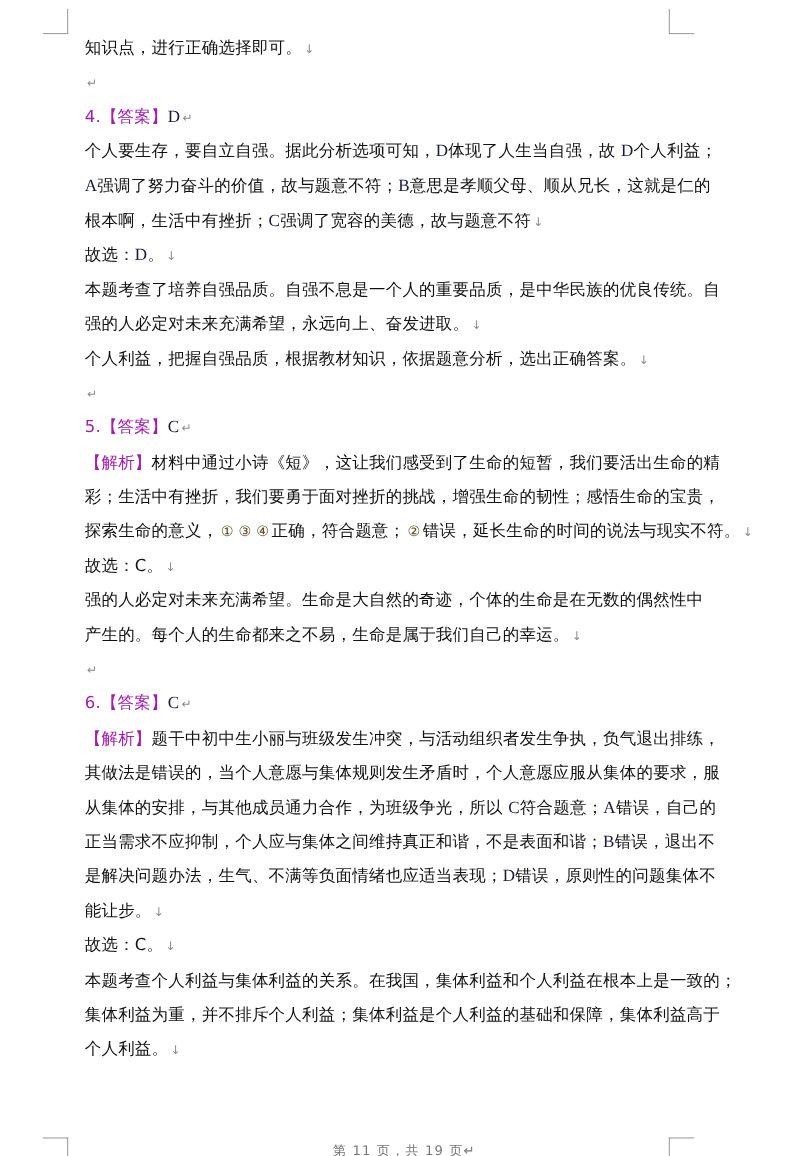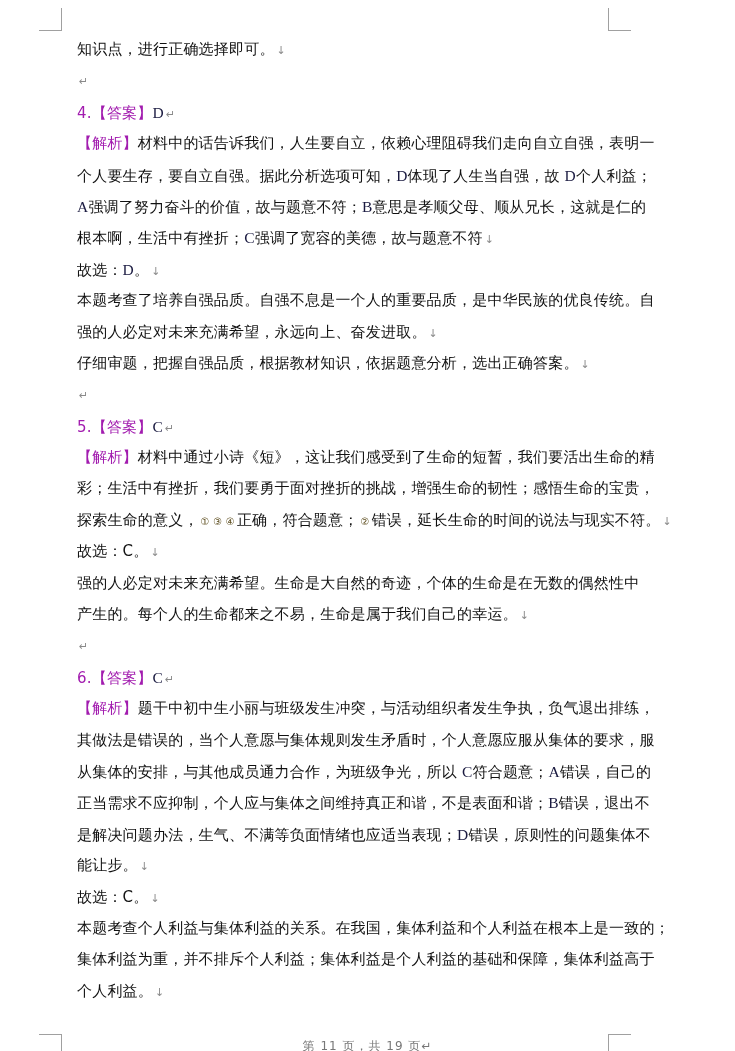--- a/index.html
+++ b/index.html
@@ -4,47 +4,46 @@
   <style>
     html, body { margin: 0; padding: 0; background: #ffffff; }
     body { width: 735px; height: 1051px; position: relative; overflow: hidden;
       font-family: "DejaVu Sans", "Liberation Sans", sans-serif; color: #111; }
     .corner { position: absolute; width: 22px; height: 22px; border-color: #a0a0a0; border-style: solid; border-width: 0; }
     .c-tl { left: 39px; top: 8px; border-right-width: 1px; border-bottom-width: 1px; }
     .c-tr { left: 608px; top: 8px; border-left-width: 1px; border-bottom-width: 1px; }
     .c-bl { left: 39px; top: 1034px; border-right-width: 1px; border-top-width: 1px; }
     .c-br { left: 608px; top: 1034px; border-left-width: 1px; border-top-width: 1px; }
     .page { position: absolute; left: 77px; top: 32px; width: 540px; }
-    .line { height: 31.4px; line-height: 35px; font-size: 15px; white-space: nowrap; letter-spacing: 0.2px; }
+    .line { height: 31.4px; line-height: 23px; font-size: 15px; white-space: nowrap; letter-spacing: 0.2px; }
     .blue { color: #a21caf; }
     .lat { font-family: "Liberation Serif", "DejaVu Serif", serif; color: #1a1a40; font-size: 15.5px; }
     .mark { color: #8a8a8a; font-size: 11px; margin-left: 2px; }
-    .circ { font-size: 10px; color: #5a4a1a; margin: 16px 2px; }
+    .circ { font-size: 13px; color: #5a4a1a; margin: 16px 2px; }
     .footer { position: absolute; top: 1038px; left: 0; width: 735px; text-align: center; font-size: 12px; color: #777; letter-spacing: 1px; }
   </style>
 </head>
 <body>
 
 <div class="corner c-tl"></div>
 <div class="corner c-tr"></div>
 <div class="corner c-bl"></div>
 <div class="corner c-br"></div>
 
 <div class="page" id="page">
     <div class="line"><span>知识点，进行正确选择即可。</span><span class="mark">↓</span></div>
     <div class="line"><span class="mark">↵</span></div>
     <div class="line"><span class="blue">4.【答案】</span><span class="lat">D</span><span class="mark">↵</span></div>
-    <div class="line"><span class="blue">【解析】</span><span>材料中的话告诉我们，人生要自立，依赖心理阻碍我们走向自立自强，表明一</span></div>
     <div class="line"><span>个人要生存，要自立自强。据此分析选项可知，</span><span class="lat">D</span><span>体现了人生当自强，故 </span><span class="lat">D</span><span>个人利益；</span></div>
     <div class="line"><span class="lat">A</span><span>强调了努力奋斗的价值，故与题意不符；</span><span class="lat">B</span><span>意思是孝顺父母、顺从兄长，这就是仁的</span></div>
     <div class="line"><span>根本啊，生活中有挫折；</span><span class="lat">C</span><span>强调了宽容的美德，故与题意不符</span><span class="mark">↓</span></div>
     <div class="line"><span>故选：</span><span class="lat">D</span><span>。</span><span class="mark">↓</span></div>
     <div class="line"><span>本题考查了培养自强品质。自强不息是一个人的重要品质，是中华民族的优良传统。自</span></div>
     <div class="line"><span>强的人必定对未来充满希望，永远向上、奋发进取。</span><span class="mark">↓</span></div>
-    <div class="line"><span>仔细审题，把握自强品质，根据教材知识，依据题意分析，选出正确答案。</span><span class="mark">↓</span></div>
+    <div class="line"><span>个人利益，把握自强品质，根据教材知识，依据题意分析，选出正确答案。</span><span class="mark">↓</span></div>
     <div class="line"><span class="mark">↵</span></div>
     <div class="line"><span class="blue">5.【答案】</span><span class="lat">C</span><span class="mark">↵</span></div>
     <div class="line"><span class="blue">【解析】</span><span>材料中通过小诗《短》，这让我们感受到了生命的短暂，我们要活出生命的精</span></div>
     <div class="line"><span>彩；生活中有挫折，我们要勇于面对挫折的挑战，增强生命的韧性；感悟生命的宝贵，</span></div>
     <div class="line"><span>探索生命的意义，</span><span class="circ">① ③ ④</span><span>正确，符合题意；</span><span class="circ">②</span><span>错误，延长生命的时间的说法与现实不符。</span><span class="mark">↓</span></div>
     <div class="line"><span>故选：C。</span><span class="mark">↓</span></div>
     <div class="line"><span>强的人必定对未来充满希望。生命是大自然的奇迹，个体的生命是在无数的偶然性中</span></div>
     <div class="line"><span>产生的。每个人的生命都来之不易，生命是属于我们自己的幸运。</span><span class="mark">↓</span></div>
     <div class="line"><span class="mark">↵</span></div>
     <div class="line"><span class="blue">6.【答案】</span><span class="lat">C</span><span class="mark">↵</span></div>

